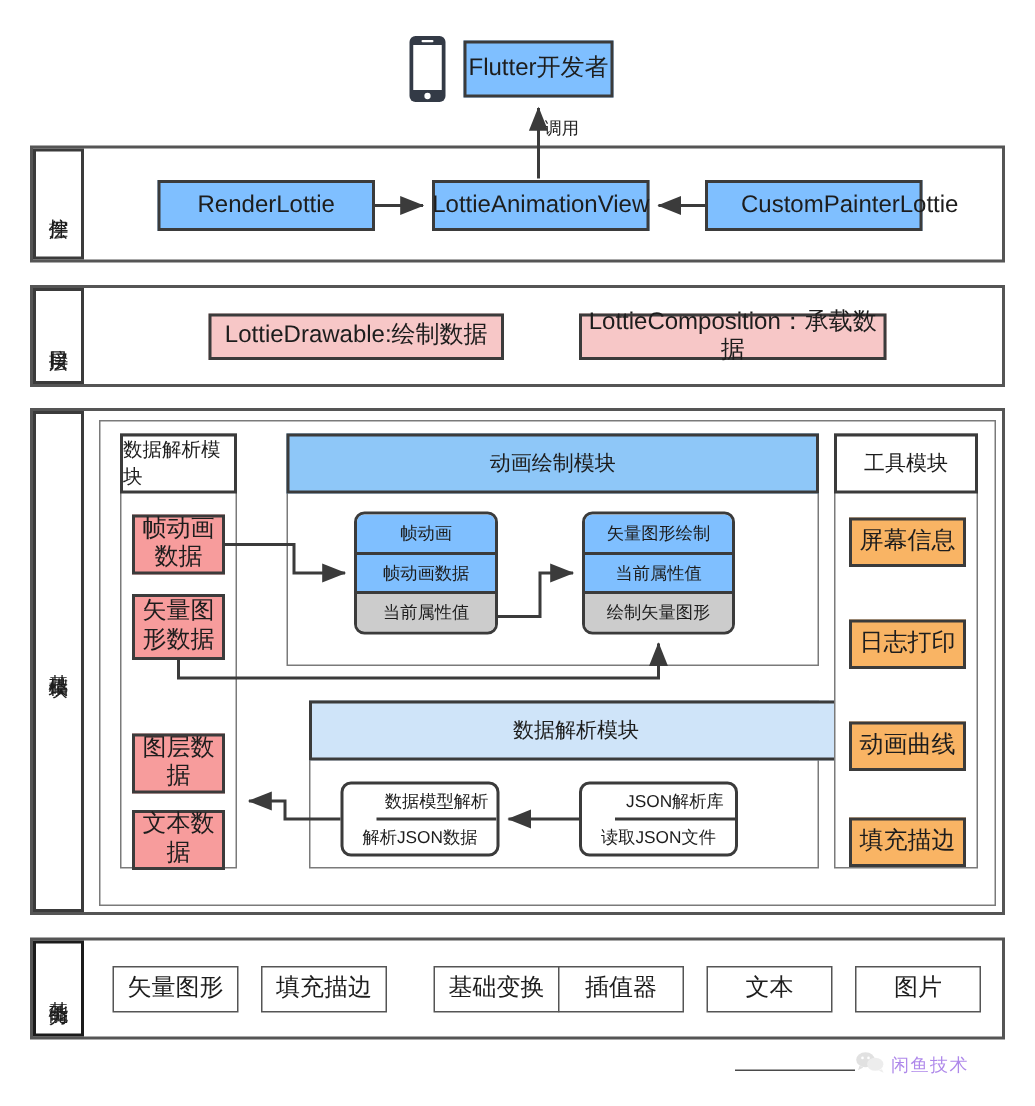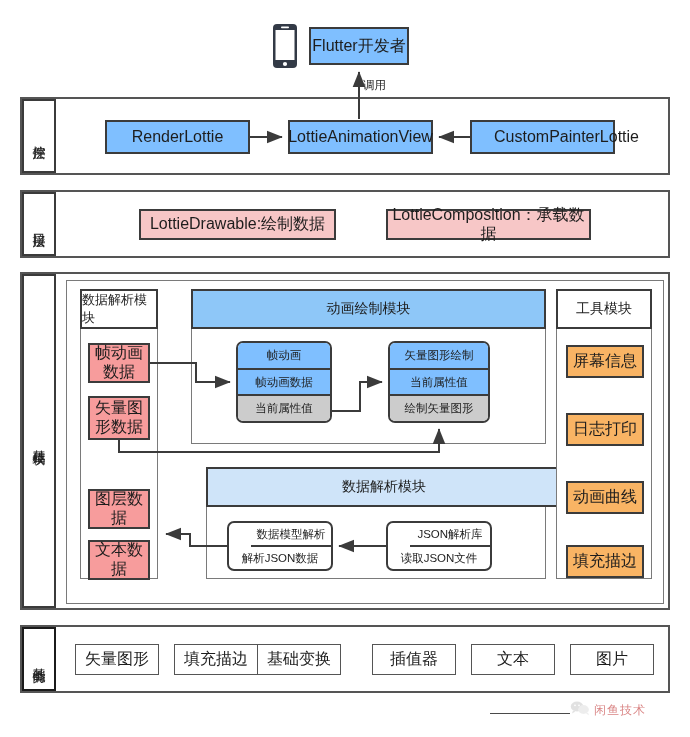--- a/index.html
+++ b/index.html
@@ -99,21 +99,21 @@
 
   svg.ovl{position:absolute;left:0;top:0;width:690px;height:737px;pointer-events:none;}
 
   .edgelabel{position:absolute;font-size:11.5px;color:#222;}
 
   
   .phone{position:absolute;}
 
   
   .wm{position:absolute;display:flex;align-items:center;gap:4px;opacity:.55;}
-  .wm .wmtext{font-size:12px;color:#b91c1c;letter-spacing:1px;}
+  .wm .wmtext{font-size:12px;color:#6d28d9;letter-spacing:1px;}
   .wmline{position:absolute;border-top:1.5px solid #4a4a4a;}
 </style>
 </head>
 <body>
 
 <div class="canvas">
 
   <div class="phone" style="left:272px;top:23px;width:26px;height:46px;">
     <svg width="26" height="46" viewBox="0 0 26 46">
       <rect x="1" y="1" width="24" height="44" rx="4" ry="4" fill="#333A46"></rect>
@@ -252,21 +252,21 @@
   <div class="vlabel vivid" style="left:22px;top:627px;width:34px;height:64px;border-color:#1b1b1b;">
     <span style="color:#1d1d1d;">基础能力</span>
   </div>
 
   <div class="box white" style="left:75px;top:644px;width:84px;height:31px;border-width:1.5px;border-color:#555;">
     <span>矢量图形</span>
   </div>
   <div class="box white" style="left:174px;top:644px;width:84px;height:31px;border-width:1.5px;border-color:#555;">
     <span>填充描边</span>
   </div>
-  <div class="box white" style="left:257px;top:644px;width:84px;height:31px;border-width:1.5px;border-color:#555;">
+  <div class="box white" style="left:289px;top:644px;width:84px;height:31px;border-width:1.5px;border-color:#555;">
     <span>基础变换</span>
   </div>
   <div class="box white" style="left:372px;top:644px;width:84px;height:31px;border-width:1.5px;border-color:#555;">
     <span>插值器</span>
   </div>
   <div class="box white" style="left:471px;top:644px;width:84px;height:31px;border-width:1.5px;border-color:#555;">
     <span>文本</span>
   </div>
   <div class="box white" style="left:570px;top:644px;width:84px;height:31px;border-width:1.5px;border-color:#555;">
     <span>图片</span>

